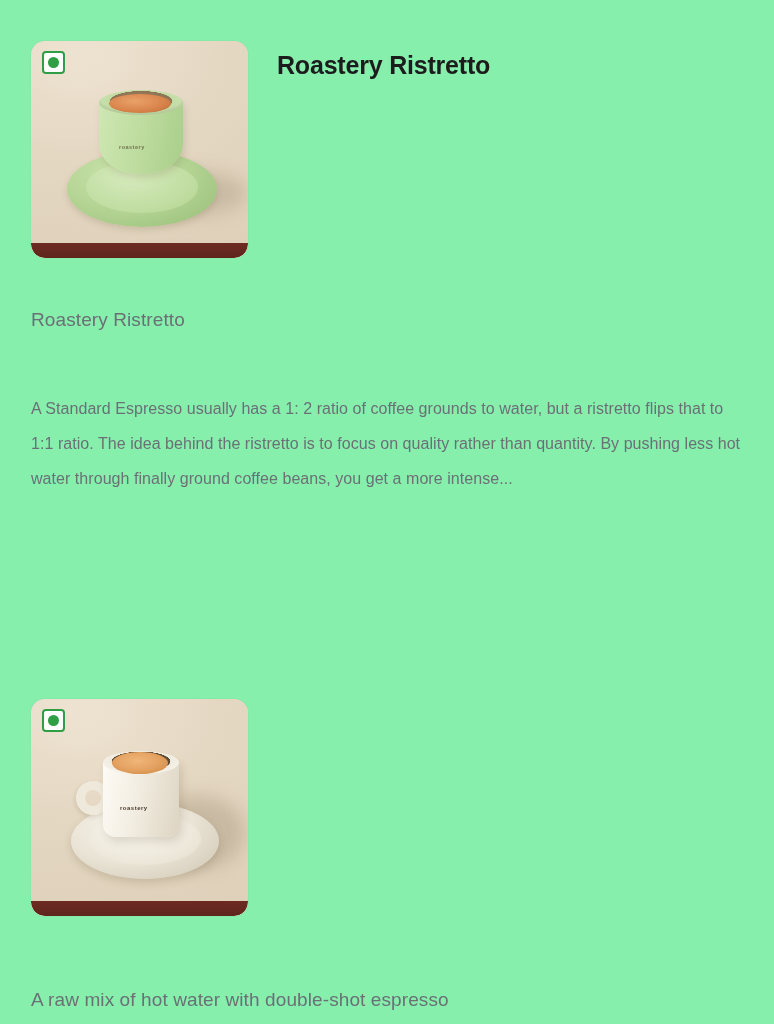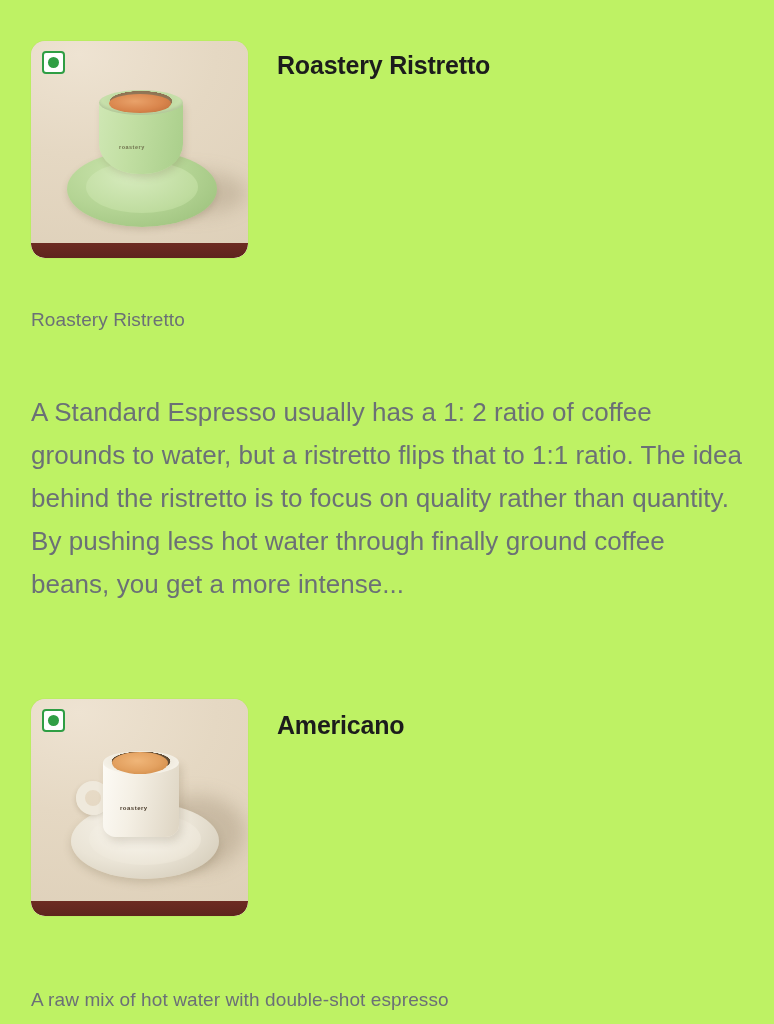--- a/index.html
+++ b/index.html
@@ -10,21 +10,21 @@
   body {
     width: 774px;
     height: 1024px;
     font-family: "Liberation Sans", sans-serif;
     overflow: hidden;
     position: relative;
   }
   .page {
     width: 774px;
     height: 1024px;
-    background: #bef264;
+    background: #86efac;
     position: relative;
     overflow: hidden;
   }
 
   
   .product {
     position: relative;
   }
   .product-head {
     display: flex;
@@ -125,24 +125,24 @@
   }
 
   .sub-title {
     font-size: 19px;
     color: #6b7076;
     font-weight: 400;
     letter-spacing: 0.1px;
   }
 
   .desc {
-    font-size: 26px;
+    font-size: 16px;
     color: #6b7076;
     font-weight: 400;
-    line-height: 43px;
+    line-height: 35px;
     letter-spacing: 0.05px;
     max-width: 712px;
   }
 
   
   #product-1 { position: absolute; left: 31px; top: 41px; width: 712px; }
   #product-1 .head-title { padding-top: 12px; }
   #sub-1 { position: absolute; left: 31px; top: 309px; }
   #desc-1 { position: absolute; left: 31px; top: 391px; width: 712px; }
 
@@ -213,19 +213,18 @@
           <div class="brand-mark" style="left:89px; top:106px; font-size:6px; color:#4a3c2c;">roastery</div>
 
           <div class="thumb-strip"></div>
         </div>
 
         <div class="veg-badge">
           <span class="veg-dot"></span>
         </div>
       </div>
 
-      <div class="head-title">Americano</div>
     </div>
   </div>
 
   <div class="sub-title" id="sub-2">A raw mix of hot water with double-shot espresso</div>
 
 </div>
 
 </body></html>

